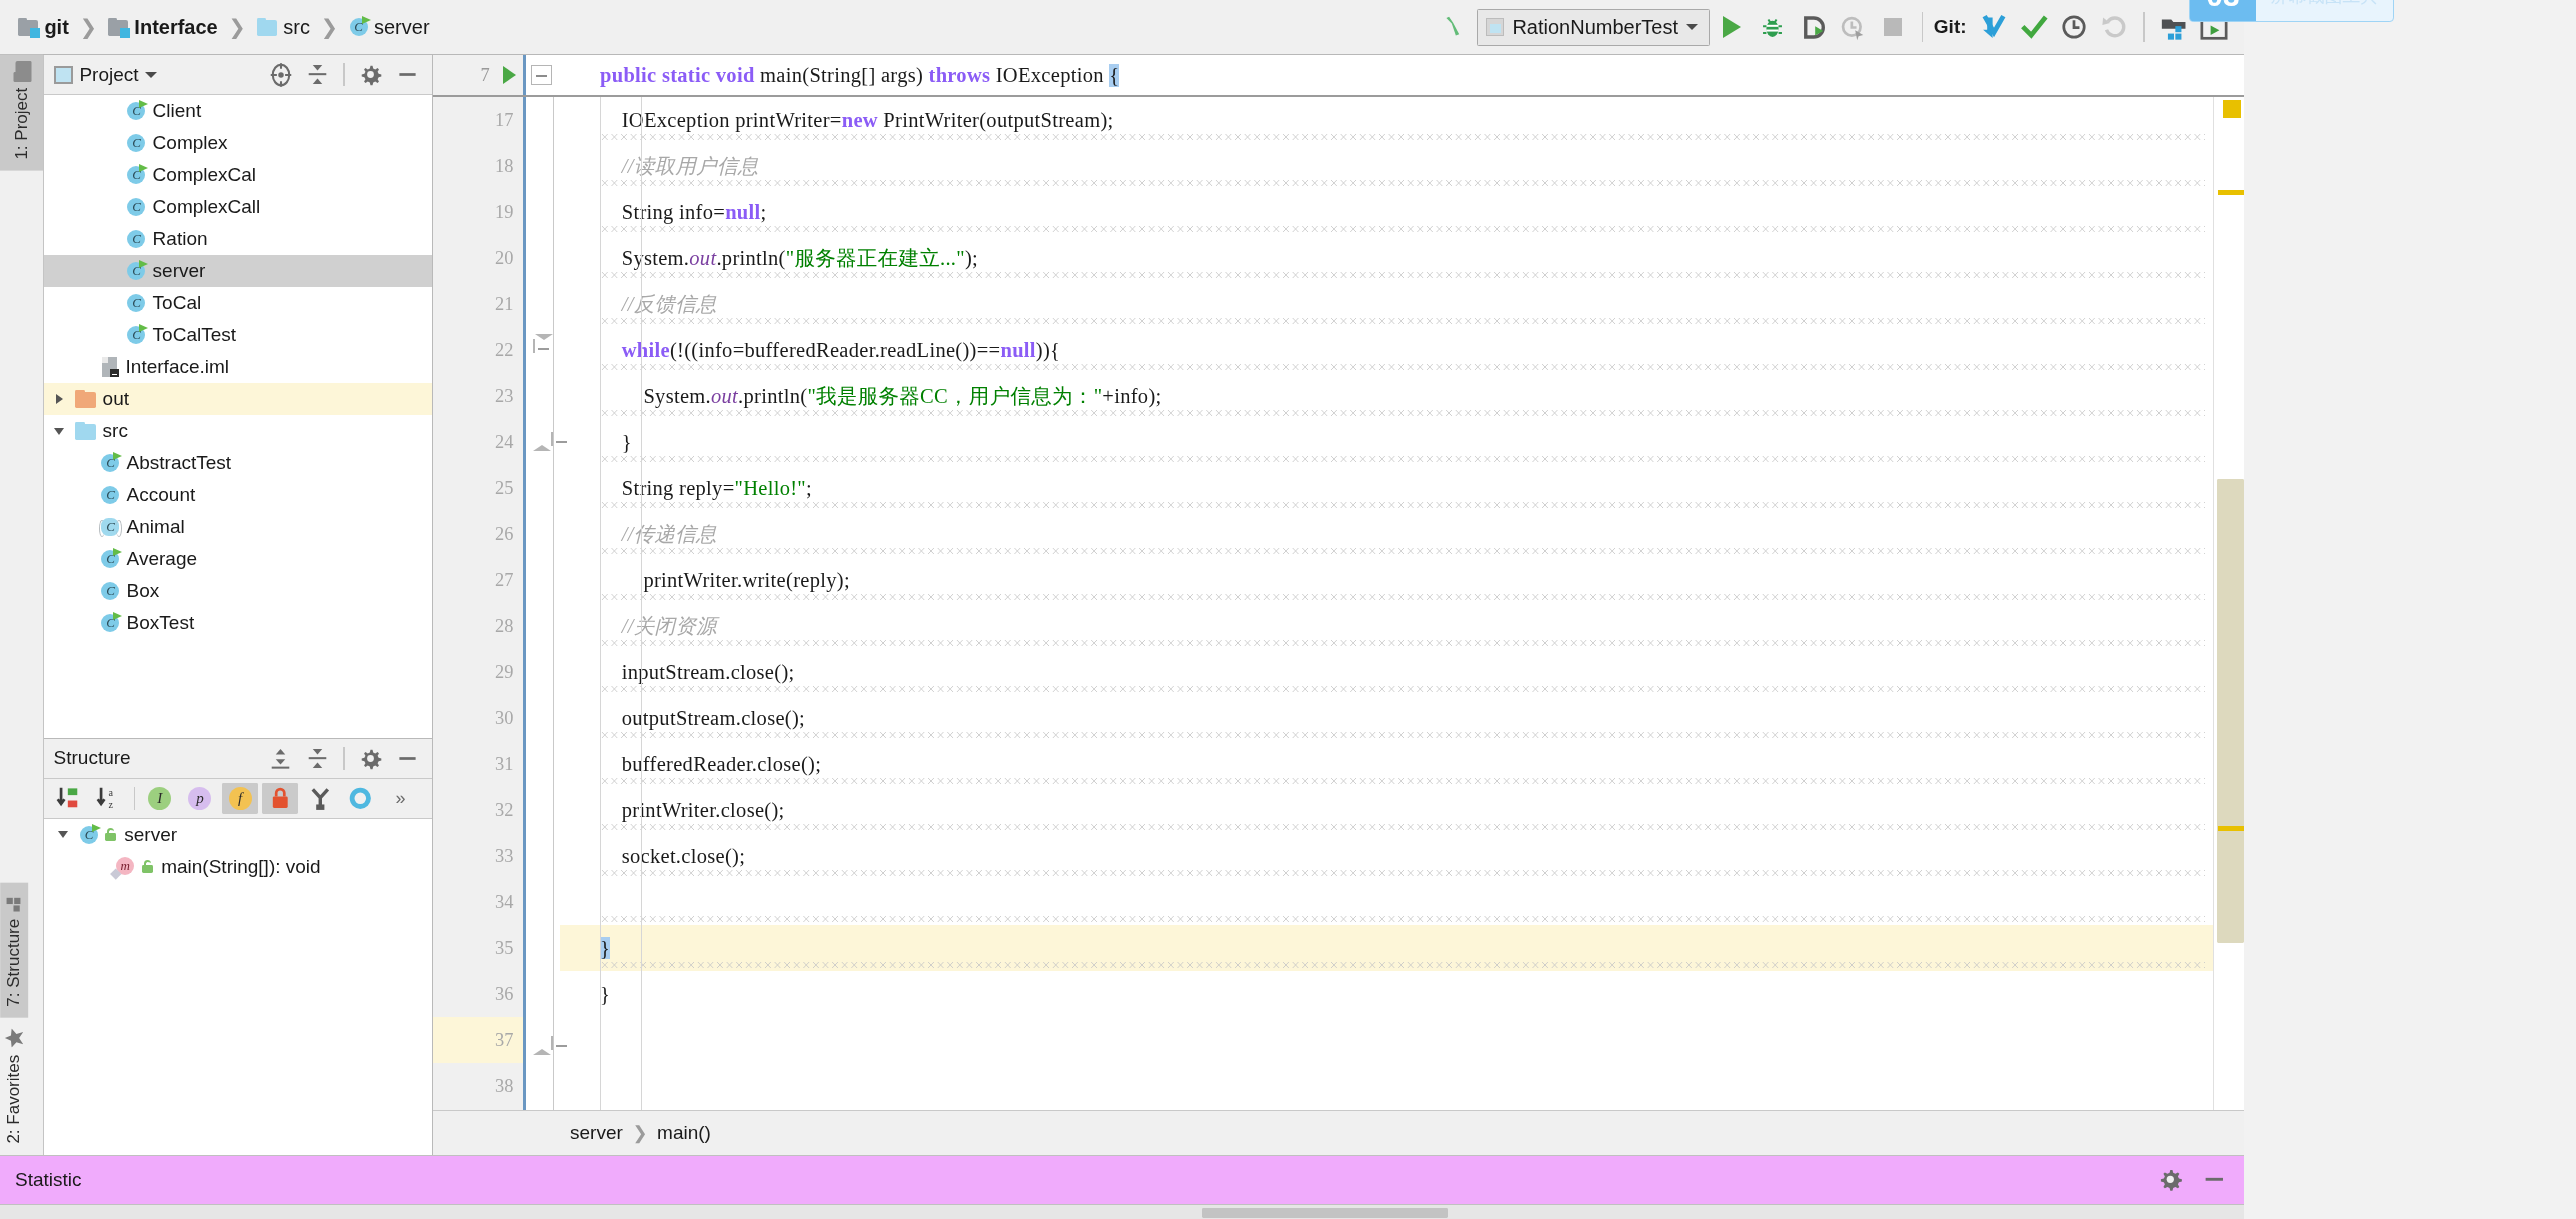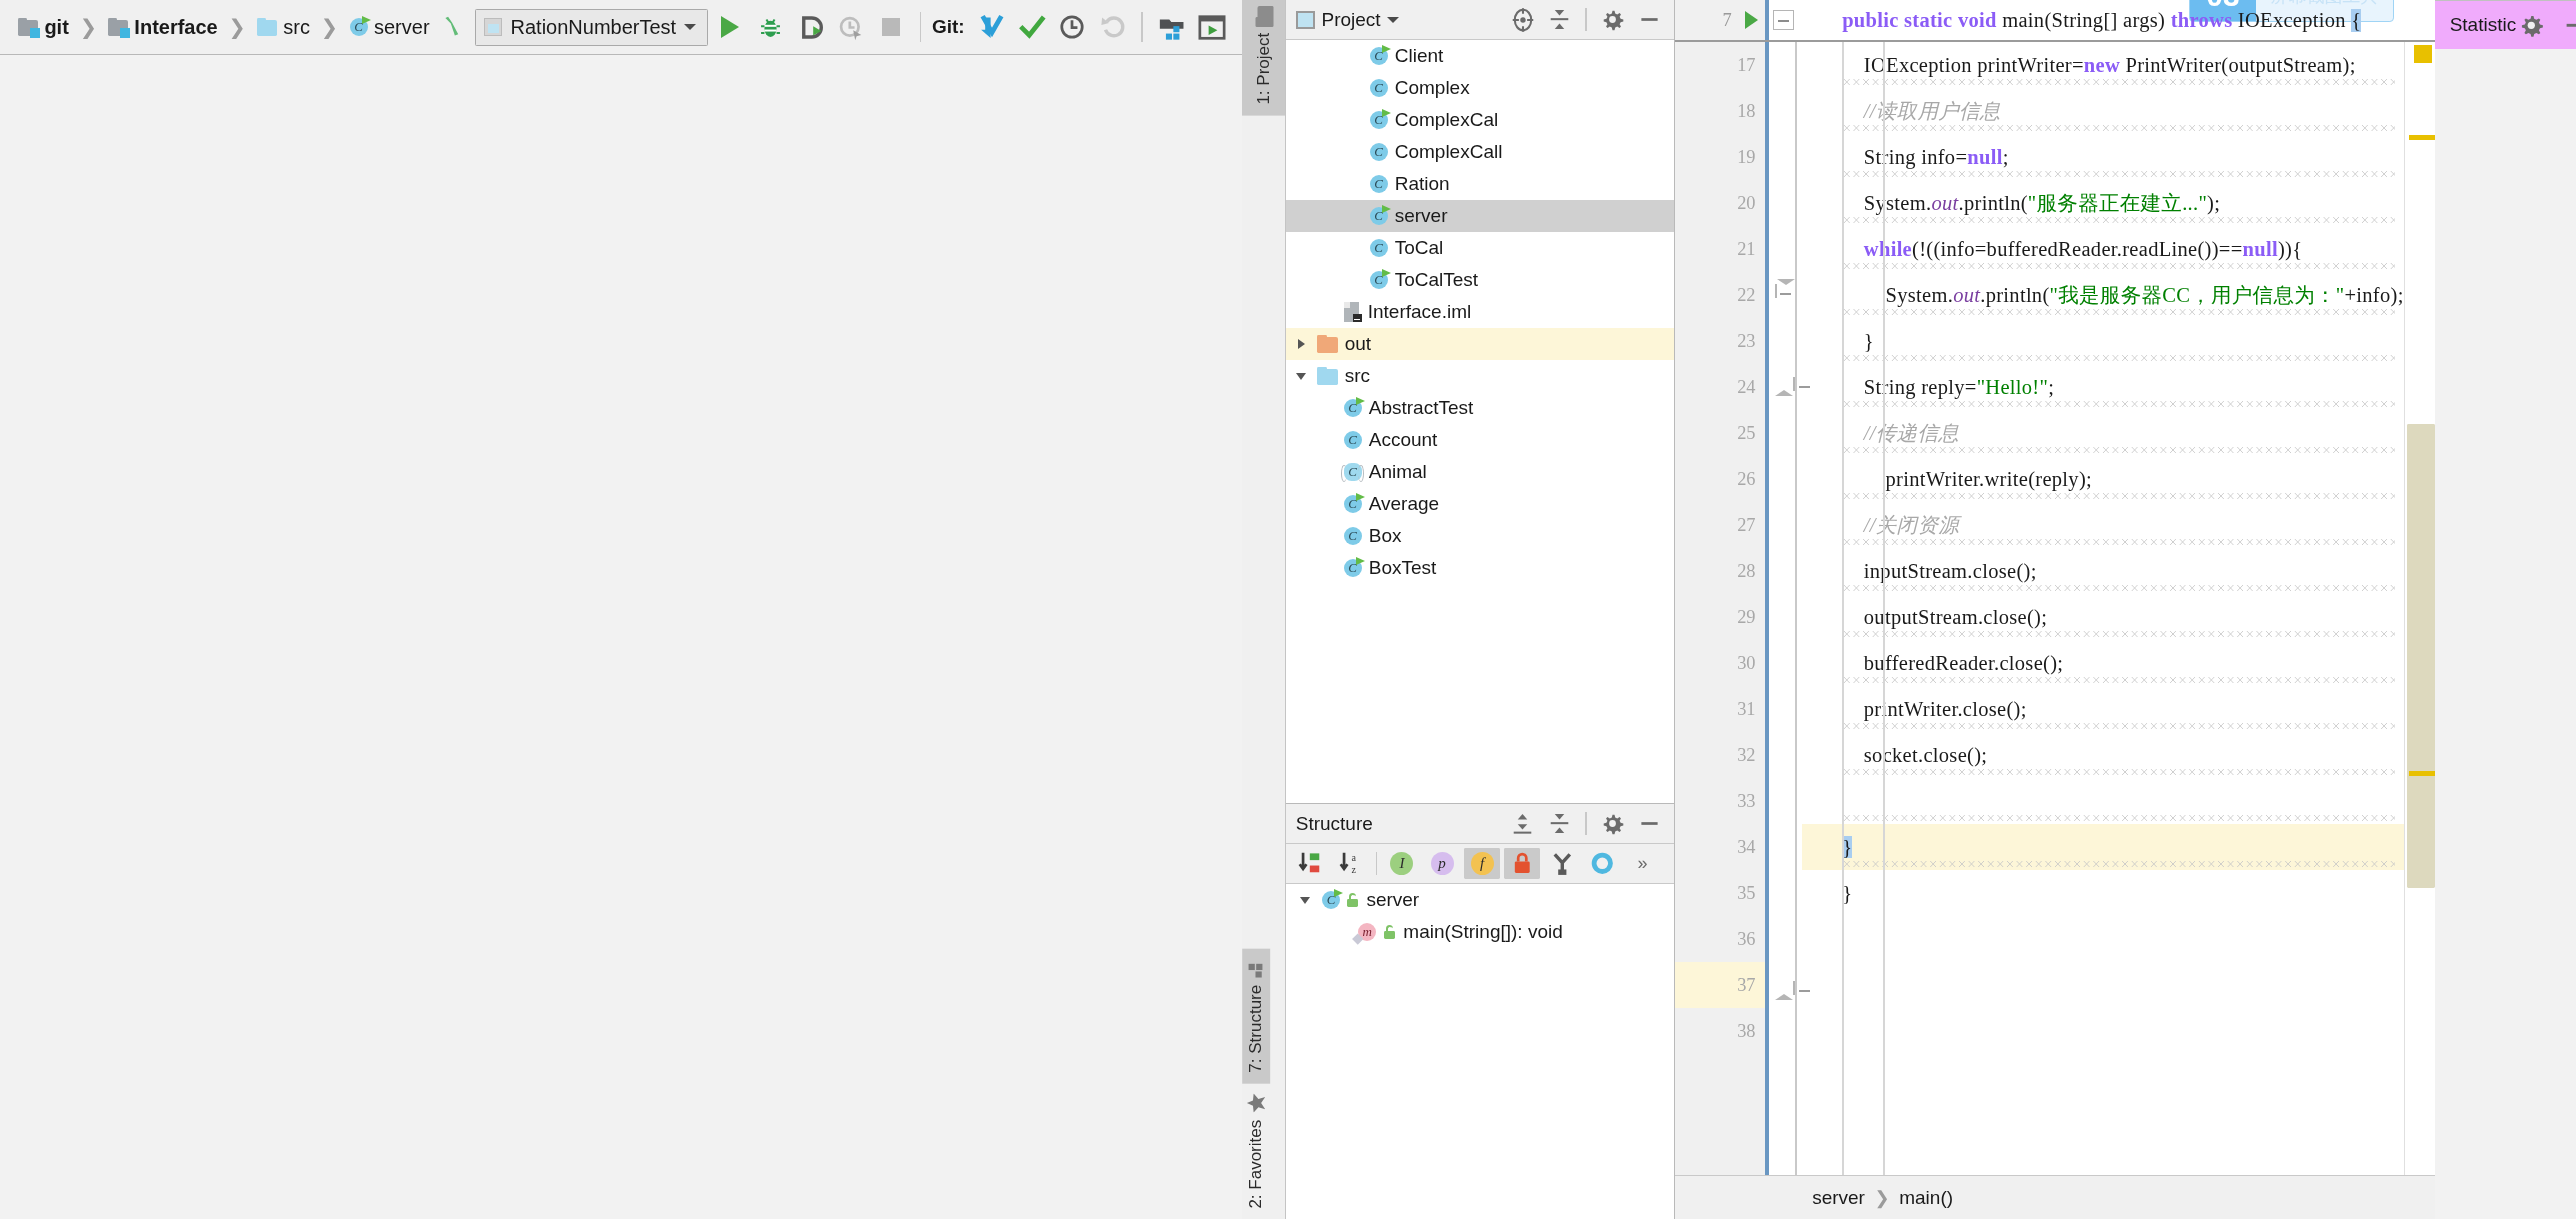--- a/index.html
+++ b/index.html
@@ -2,21 +2,21 @@
 <html style="font-size:11px"><head>
 <meta charset="utf-8">
 <style>
   * { box-sizing: border-box; margin: 0; padding: 0; }
   html, body {
     width: 2576px; height: 1220px;
     background: #f2f2f2;
     font-family: "Liberation Sans", sans-serif;
     overflow: hidden;
   }
-  .app { position: relative; width: 2244px; height: 1220px; display: flex; flex-direction: row; }
+  .app { position: relative; width: 2244px; height: 1220px; display: flex; flex-direction: column; }
 
   
   .navbar {
     height: 55px; min-height: 55px;
     background: #f0f0f0;
     border-bottom: 1.4px solid #b8b8b8;
     display: flex; align-items: center;
     padding: 0 12.3px;
     position: relative;
   }
@@ -745,20 +745,24 @@
             </div>
             <div class="cline">
               <span class="code-text"><span>    String info=</span><span class="kw">null</span><span>;</span></span>
               <span class="wavy"></span>
             </div>
             <div class="cline">
               <span class="code-text"><span>    System.</span><span class="stat">out</span><span>.println(</span><span class="str">"服务器正在建立..."</span><span>);</span></span>
               <span class="wavy"></span>
             </div>
             <div class="cline">
+              <span class="code-text"><span class="cmt">    //反馈信息</span></span>
+              <span class="wavy"></span>
+            </div>
+            <div class="cline">
               <span class="code-text"><span class="kw">    while</span><span>(!((info=bufferedReader.readLine())==</span><span class="kw">null</span><span>)){</span></span>
               <span class="wavy"></span>
             </div>
             <div class="cline">
               <span class="code-text"><span>        System.</span><span class="stat">out</span><span>.println(</span><span class="str">"我是服务器CC，用户信息为："</span><span>+info);</span></span>
               <span class="wavy"></span>
             </div>
             <div class="cline">
               <span class="code-text"><span>    }</span></span>
               <span class="wavy"></span>

